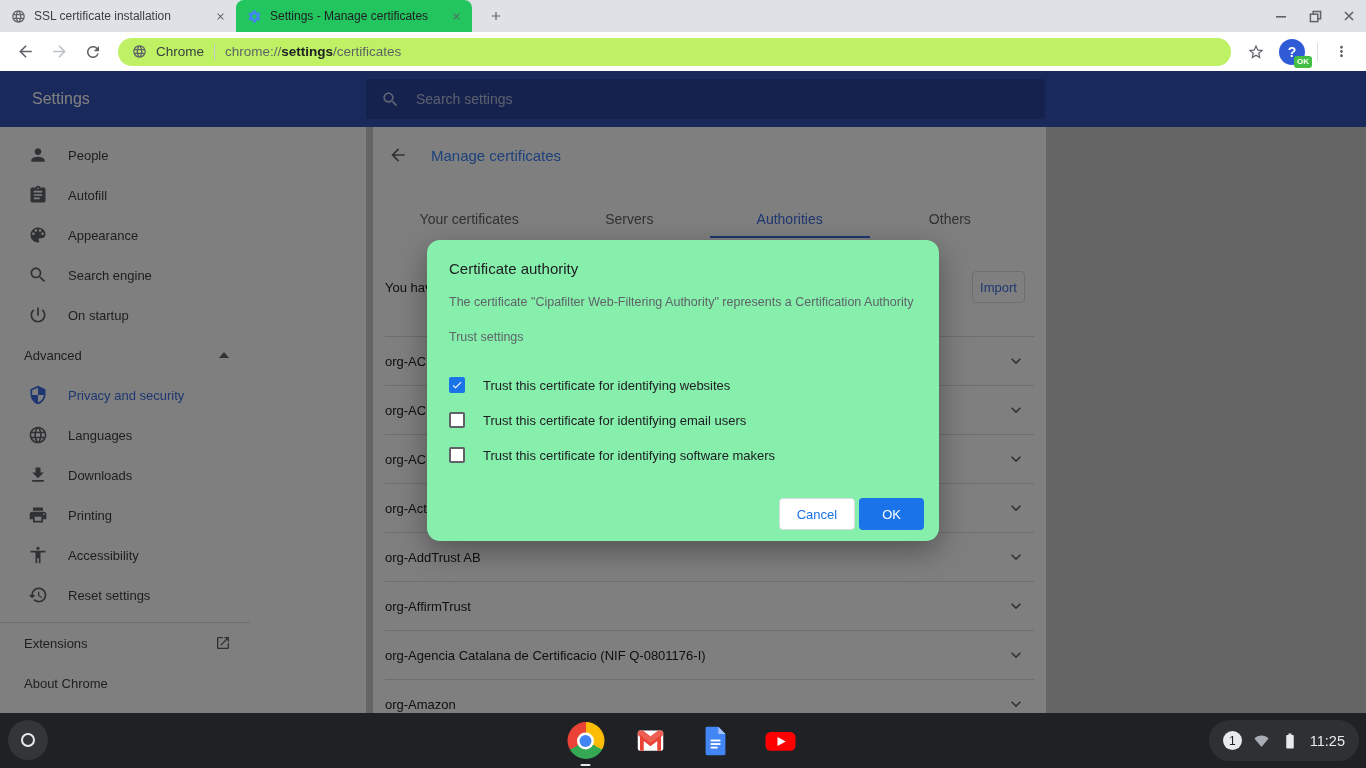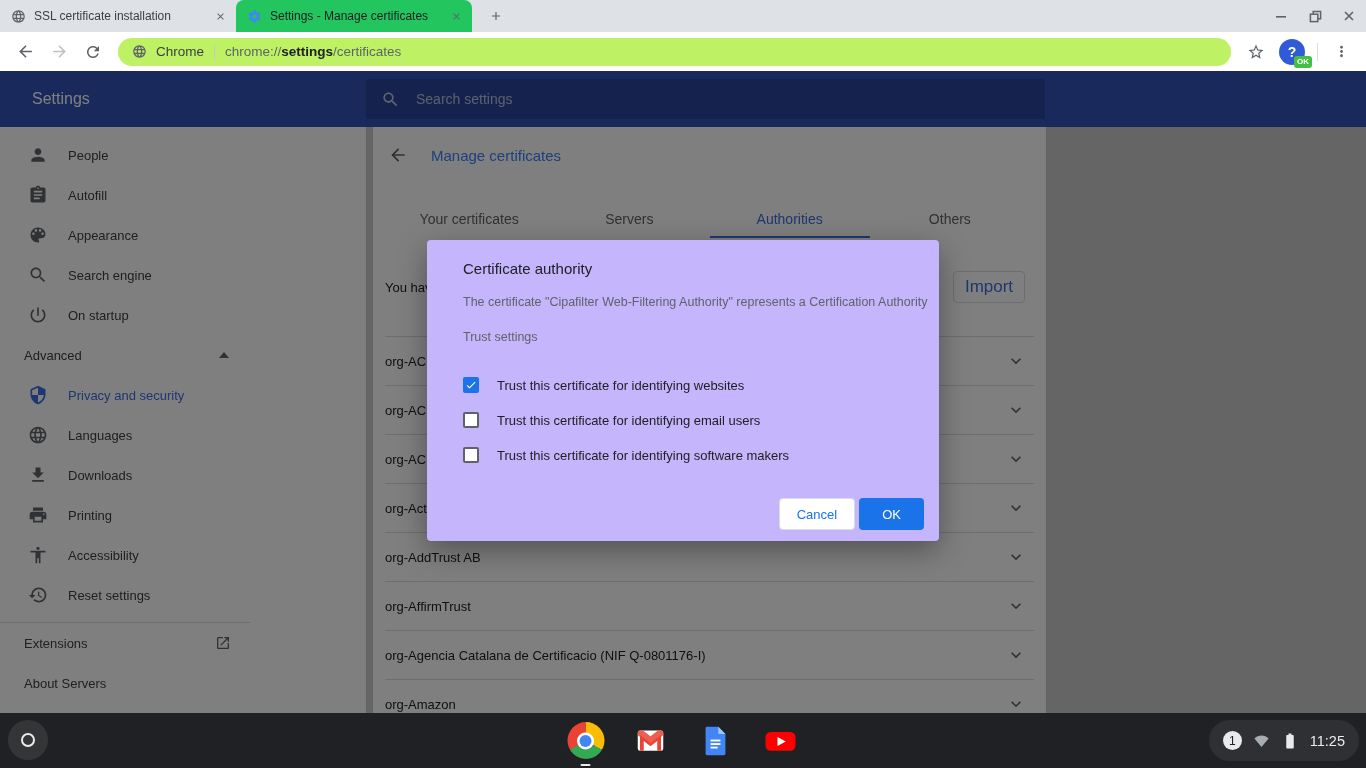--- a/index.html
+++ b/index.html
@@ -54,27 +54,27 @@
   .card{ position:absolute; left:373px; top:0; width:673px; height:100%; background:#FFFFFF; }
   .card-header{ position:absolute; top:0; left:0; height:56px; display:flex; align-items:center; padding-left:13px; }
   .card-header .backbtn{ width:24px; height:24px; color:#5F6368; display:flex; align-items:center; justify-content:center; }
   .card-title{ margin-left:21px; font-size:15px; font-weight:500; color:#3b82f6; }
   .cert-tabs{ position:absolute; top:73px; left:16px; right:16px; height:38px; display:flex; }
   .ctab{ flex:1; display:flex; align-items:center; justify-content:center; font-size:14px; font-weight:500; color:#5F6368; position:relative; }
   .ctab.active{ color:#3D6FE0; }
   .ctab.active::after{ content:""; position:absolute; left:0; right:0; bottom:0; height:2px; background:#3D6FE0; }
   .intro{ position:absolute; top:144px; left:12px; right:21px; height:32px; display:flex; align-items:center; justify-content:space-between; }
   .intro-text{ font-size:13px; color:#202124; }
-  .import-btn{ width:72px; height:32px; border:1px solid #DADCE0; border-radius:4px; background:transparent; color:#3D6FE0; font-size:17px; font-weight:500; font-family:inherit; }
+  .import-btn{ width:53px; height:32px; border:1px solid #DADCE0; border-radius:4px; background:transparent; color:#3D6FE0; font-size:13px; font-weight:500; font-family:inherit; }
   .cert-list{ position:absolute; top:209px; left:12px; right:12px; border-top:1px solid #DADCE0; }
   .cert-row{ height:49px; border-bottom:1px solid #DADCE0; display:flex; align-items:center; justify-content:space-between; font-size:13px; color:#202124; }
   .cert-row .chev{ width:20px; height:20px; color:#5F6368; margin-right:8px; }
   .scrim{ position:absolute; inset:0; background:rgba(0,0,0,0.5); z-index:10; }
   
-  .dialog{ position:absolute; left:427px; top:240px; width:512px; height:301px; background:#c4b5fd; border-radius:4px; box-shadow:0 10px 30px rgba(0,0,0,0.35); z-index:20; padding:20px 36px; overflow:hidden; }
+  .dialog{ position:absolute; left:427px; top:240px; width:512px; height:301px; background:#86efac; border-radius:13px; box-shadow:0 10px 30px rgba(0,0,0,0.35); z-index:20; padding:20px 22px; overflow:hidden; }
   .dlg-title{ font-size:15px; color:#202124; line-height:17px; }
   .dlg-body{ margin-top:18px; font-size:12.5px; color:#5F6368; line-height:15px; white-space:nowrap; }
   .dlg-section{ margin-top:20px; font-size:12.5px; color:#5F6368; line-height:15px; }
   .chk-row{ margin-top:3px; height:32px; display:flex; align-items:center; }
   .chk-row.first{ margin-top:24px; }
   .chkbox{ width:16px; height:16px; border-radius:2px; flex:none; display:flex; align-items:center; justify-content:center; }
   .chkbox.checked{ background:#1A73E8; color:#FFF; }
   .chkbox.unchecked{ border:2px solid #5F6368; background:#FFF; }
   .chk-label{ margin-left:18px; font-size:13px; color:#202124; }
   .dlg-buttons{ position:absolute; right:15px; bottom:11px; display:flex; gap:4px; }
@@ -312,21 +312,21 @@
         <div class="side-divider"></div>
         <div class="footer-item">
           <span>Extensions</span>
           <span class="ext-icon">
               <svg width="16" height="16" viewBox="0 0 24 24" fill="currentColor">
                 <path d="M19 19H5V5h7V3H5c-1.11 0-2 .9-2 2v14c0 1.1.89 2 2 2h14c1.1 0 2-.9 2-2v-7h-2v7zM14 3v2h3.59l-9.83 9.83 1.41 1.41L19 6.41V10h2V3h-7z"></path>
               </svg>
             </span>
         </div>
         <div class="footer-item">
-          <span>About Servers</span>
+          <span>About Chrome</span>
         </div>
       </div>
 
       <div class="card">
         <div class="card-header">
           <span class="backbtn">
             <svg width="20" height="20" viewBox="0 0 24 24" fill="currentColor">
                 <path d="M20 11H7.83l5.59-5.59L12 4l-8 8 8 8 1.41-1.41L7.83 13H20v-2z"></path>
               </svg>
           </span>

